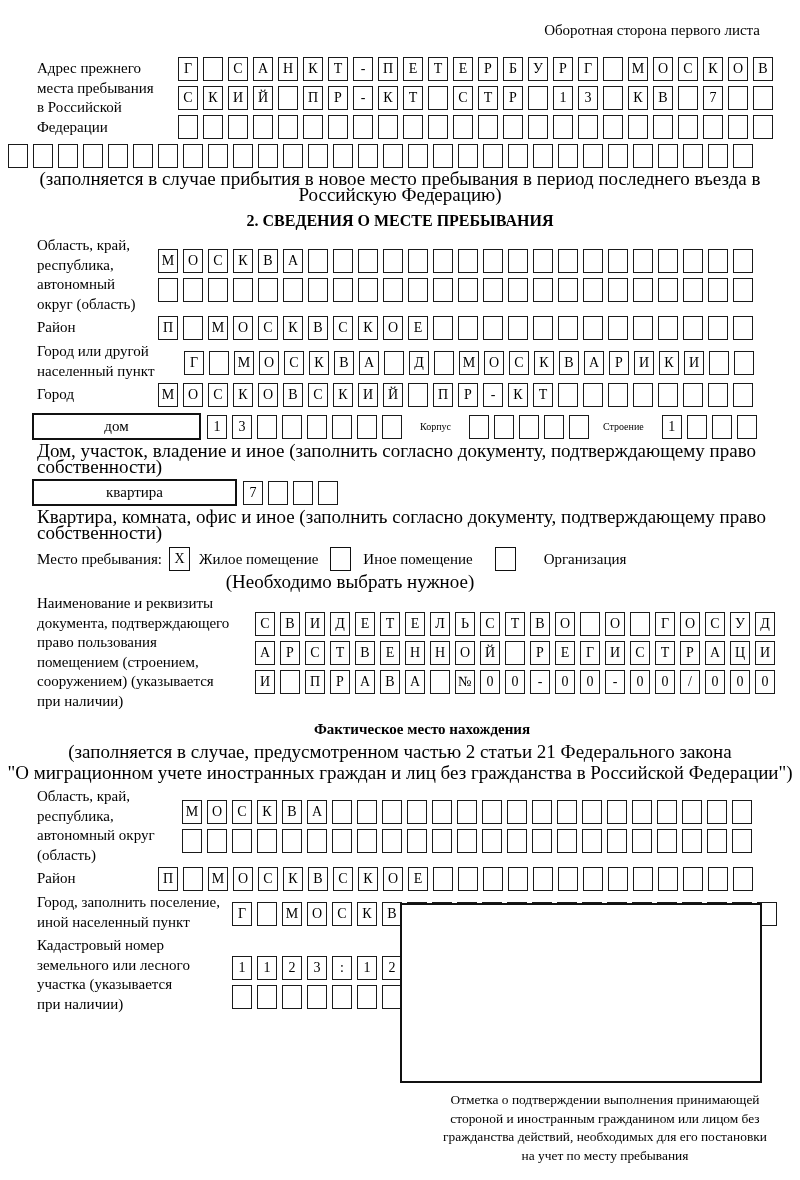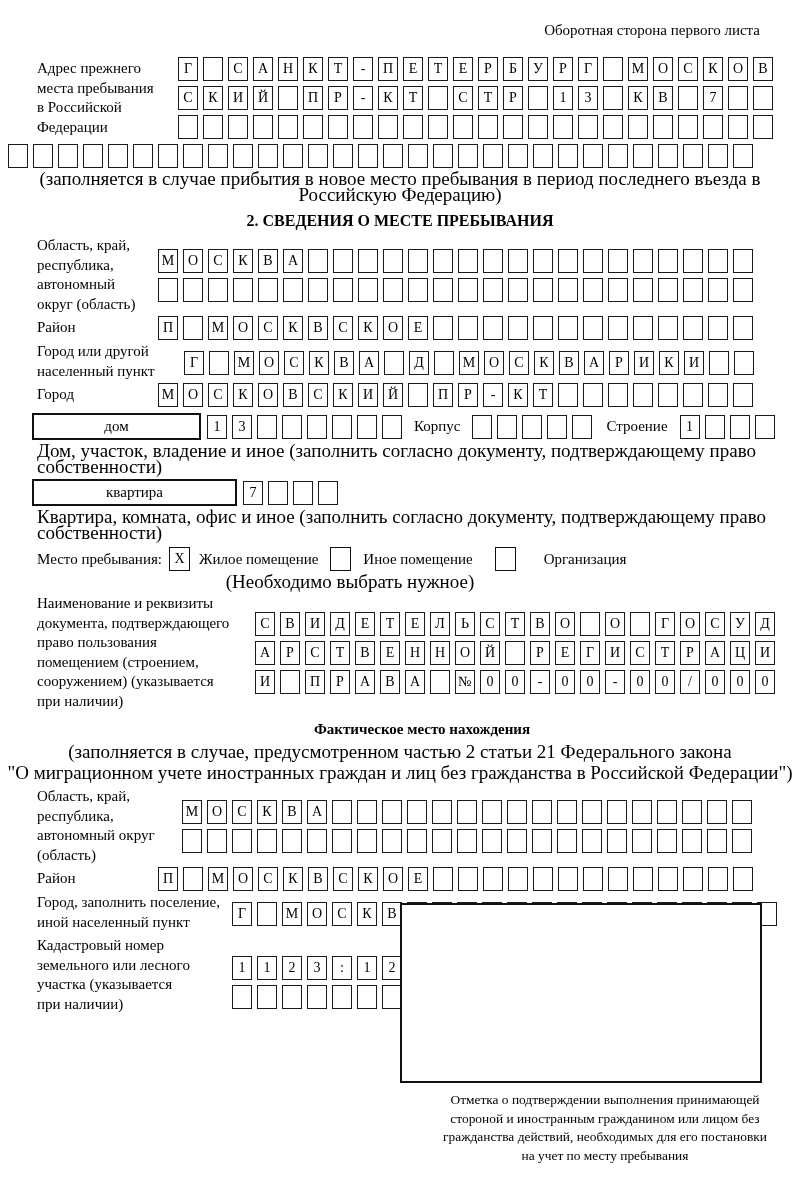--- a/index.html
+++ b/index.html
@@ -14,21 +14,21 @@
   .cellcol{ display:flex;flex-direction:column;gap:5px; }
   .cells{ display:flex;gap:5px;flex:none; }
   .cell{
     width:20px;height:24px;box-sizing:border-box;border:1.5px solid #1a1a1a;flex:none;
     display:flex;align-items:center;justify-content:center;font-size:14px;line-height:1;
   }
   .bigbox{
     height:27px;box-sizing:border-box;border:2px solid #111;flex:none;
     display:flex;align-items:center;justify-content:center;font-size:15px;
   }
-  .inl{ font-size:15px;line-height:27px;margin:0 12px;white-space:nowrap; }
+  .inl{ font-size:10px;line-height:27px;margin:0 18px;white-space:nowrap; }
   .inl0{ font-size:15px;white-space:nowrap; }
   .chk{
     width:21px;height:24px;box-sizing:border-box;border:1.5px solid #111;flex:none;
     display:flex;align-items:center;justify-content:center;font-size:14px;
   }
   .note{ font-size:19px;line-height:16px;margin-top:3px; }
   .center{ text-align:center;margin-left:0; }
   .h2{ text-align:center;font-weight:bold;font-size:16px;margin:9px 0 6px 0; }
   .h3{ text-align:center;font-weight:bold;font-size:15px;margin:10px 0 6px 0;padding-left:44px; }
   .stampbox{

